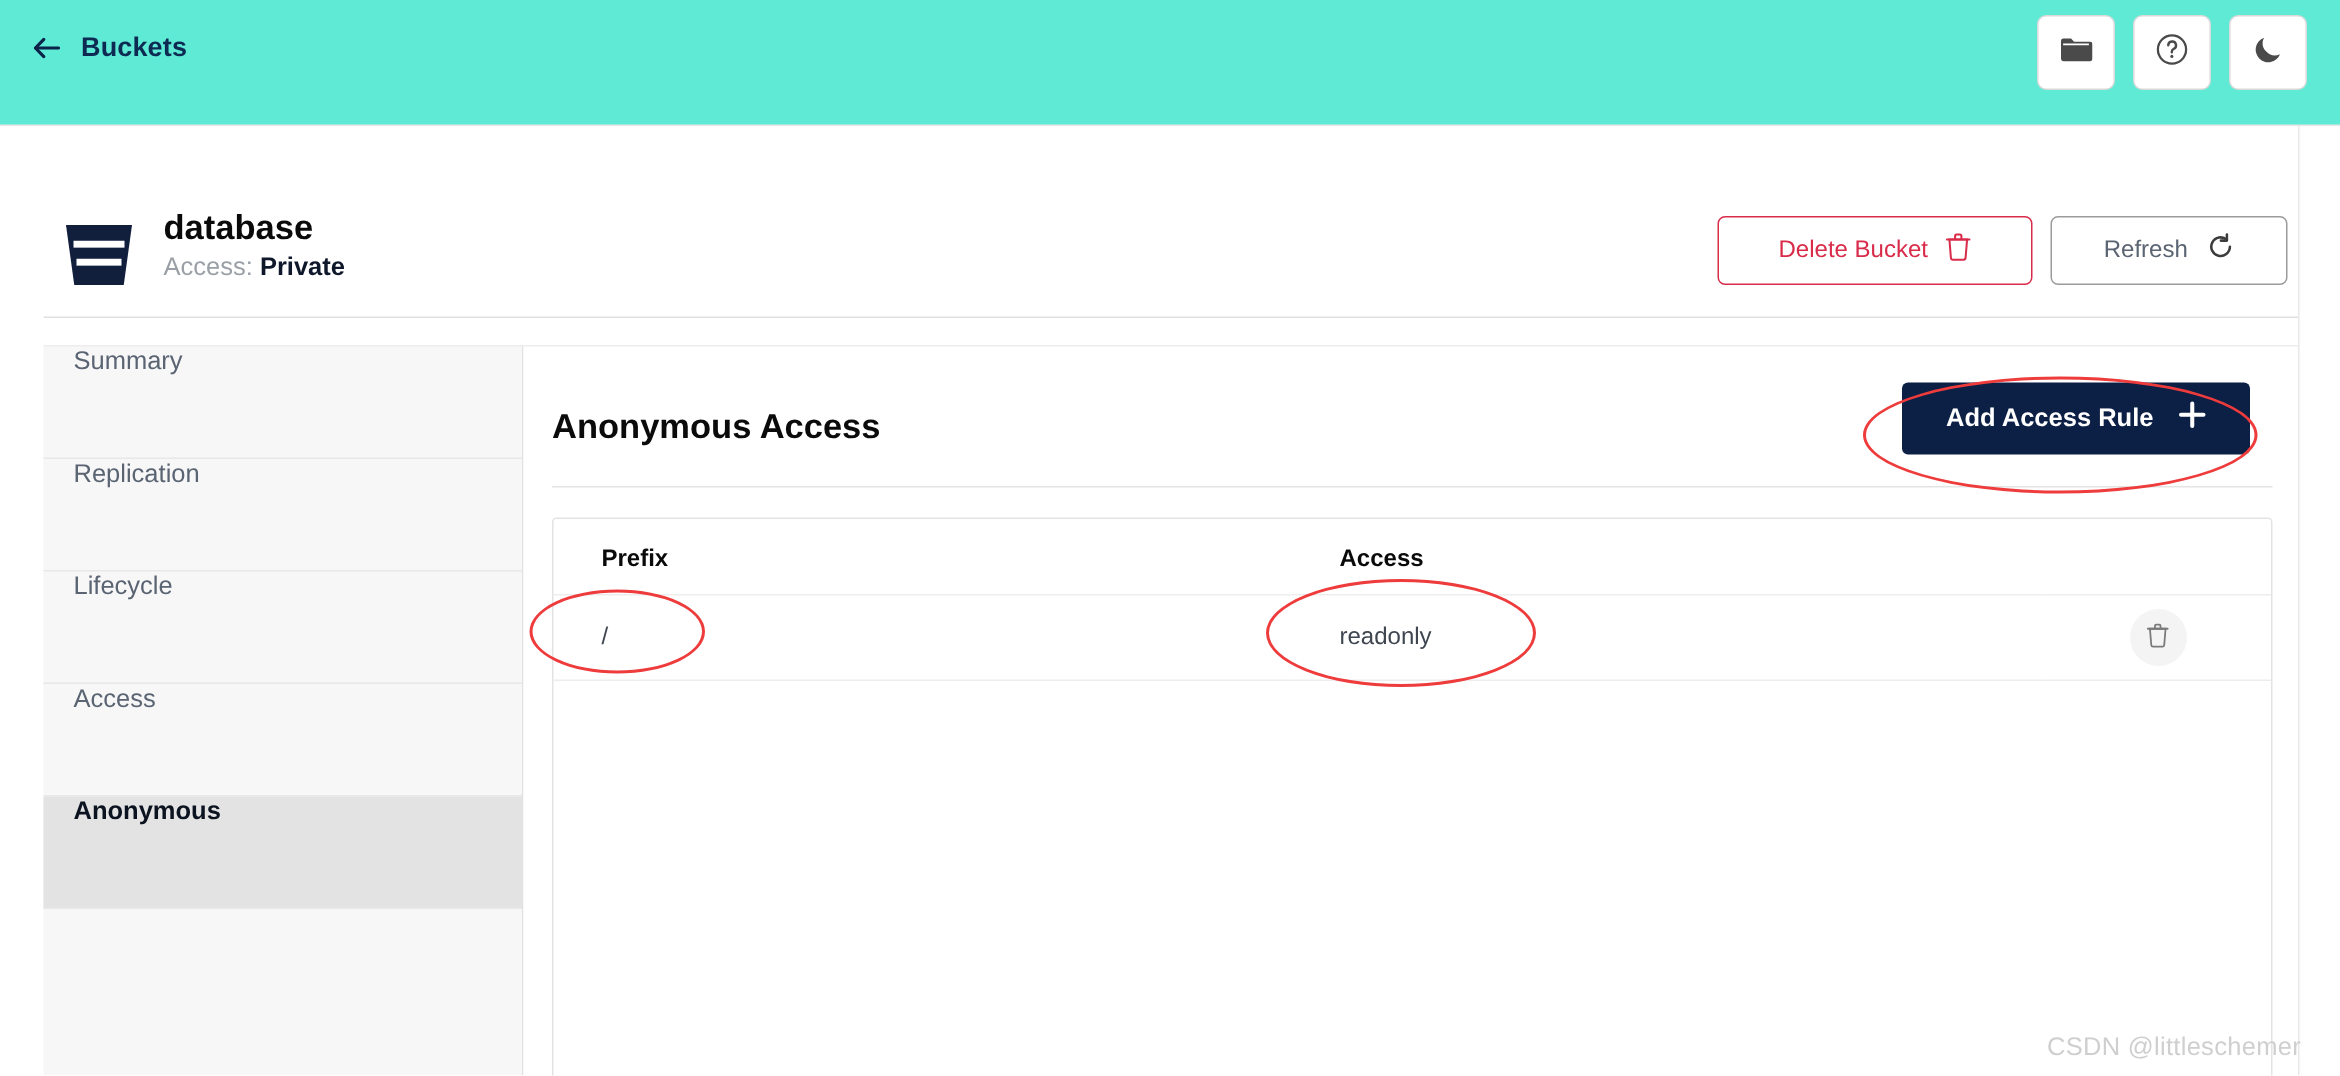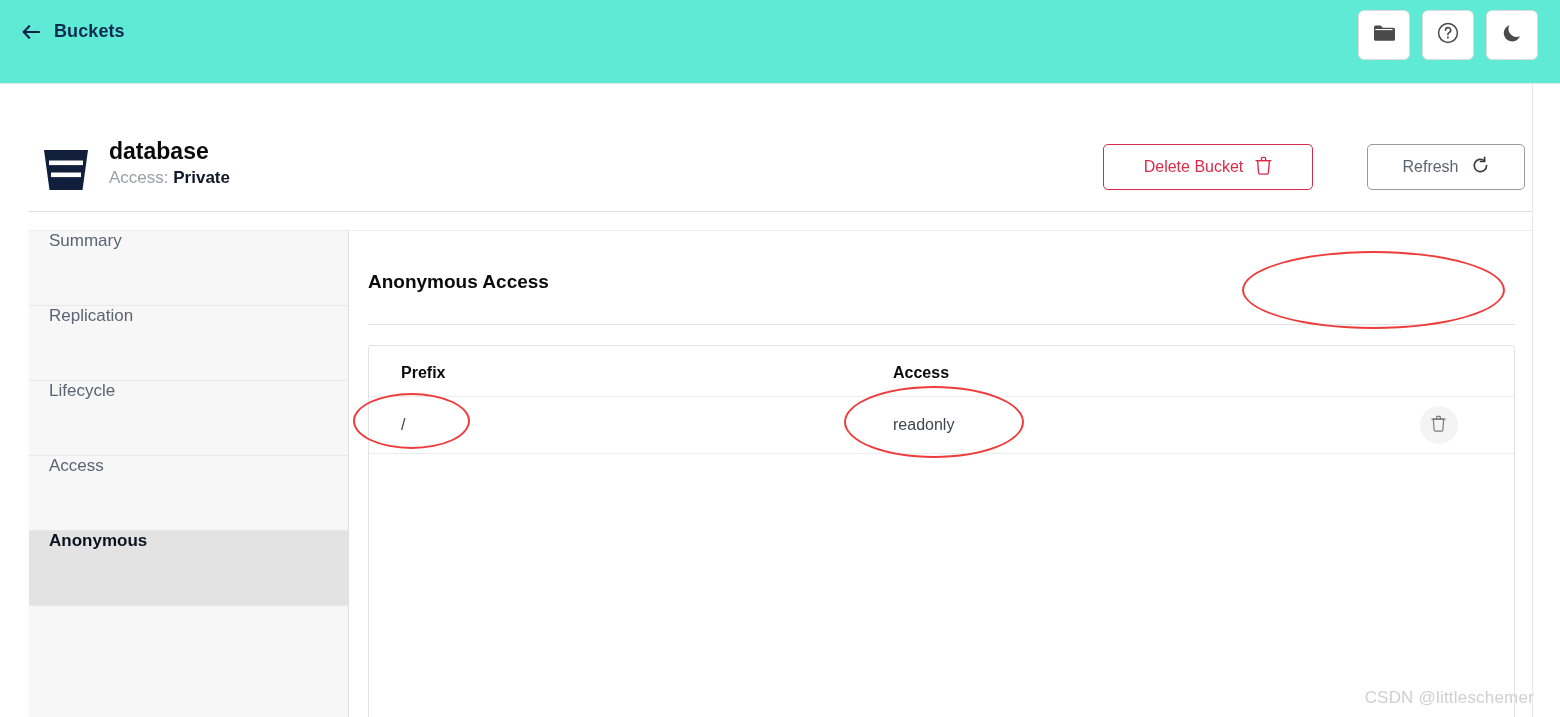--- a/index.html
+++ b/index.html
@@ -50,21 +50,21 @@
   .bucket-ident { position: absolute; left: 10px; top: 12px; display: flex; gap: 16px; align-items: flex-start; }
   .bucket-icon { width: 54px; height: 54px; margin-top: 4px; }
   .bucket-name { font-size: 23px; font-weight: bold; color: #0a0a0a; line-height: 26px; margin: 0 0 4px 0; }
   .bucket-access { font-size: 17px; color: #9aa0a6; line-height: 20px; }
   .bucket-access b { color: #0f172a; font-weight: bold; }
 
   .head-actions { position: absolute; right: 7px; top: 18px; display: flex; gap: 12px; }
   .btn {
     height: 46px; border-radius: 5px; background: #fff;
     display: flex; align-items: center; justify-content: center; gap: 12px;
-    padding: 0 20px; font-size: 16px; cursor: pointer; white-space: nowrap; margin-left: 42px;
+    padding: 0 20px; font-size: 16px; cursor: pointer; white-space: nowrap;
   }
   .btn-danger { border: 1px solid #d92b4a; color: #d92b4a; min-width: 210px; }
   .btn-plain  { border: 1px solid #9b9b9b; color: #5a6472; min-width: 158px; }
 
   
   .sidebar {
     position: absolute; left: 29px; top: 230px; width: 320px; height: 487px;
     background: #f7f7f8; border-right: 1px solid #e2e2e2;
     border-top: 1px solid #ededed;
   }
@@ -77,21 +77,21 @@
   .side-item.stub { border-bottom: none; }
 
   .panel {
     position: absolute; left: 349px; top: 230px; width: 1183px; height: 487px;
     background: #fff; border-top: 1px solid #ededed;
   }
   .panel-head {
     position: absolute; left: 19px; top: 34px; width: 1147px; height: 60px;
     border-bottom: 1px solid #e4e4e4;
   }
-  .panel-title { position: absolute; left: 0; top: 6px; font-size: 19px; font-weight: bold; color: #0b0b0b; }
+  .panel-title { position: absolute; left: 0; top: 6px; font-size: 23px; font-weight: bold; color: #0b0b0b; }
   .btn-primary {
     position: absolute; right: 15px; top: -10px;
     height: 48px; min-width: 232px; border-radius: 4px;
     background: #0c1f45; color: #fff; border: none;
     display: flex; align-items: center; justify-content: center; gap: 16px;
     font-size: 17px; font-weight: bold; cursor: pointer;
   }
 
   
   .table-card {
@@ -237,20 +237,28 @@
       <span>Anonymous</span>
     </div>
     <div class="side-item stub">
       <span></span>
     </div>
   </div>
 
   <div class="panel">
     <div class="panel-head">
       <div class="panel-title">Anonymous Access</div>
+      <div class="btn-primary">
+        <span>Add Access Rule</span>
+        <span>
+          <svg width="19" height="19" viewBox="0 0 19 19" aria-hidden="true">
+            <path d="M9.5 2v15M2 9.5h15" stroke="#ffffff" stroke-width="2.7" stroke-linecap="round"></path>
+          </svg>
+        </span>
+      </div>
     </div>
 
     <div class="table-card">
       <table>
         <thead>
           <tr>
             <th class="col-prefix">Prefix</th>
             <th class="col-access">Access</th>
             <th class="col-act"></th>
           </tr>

